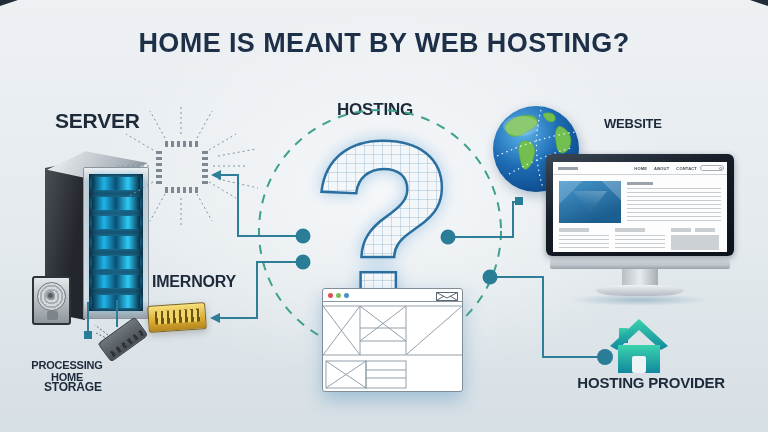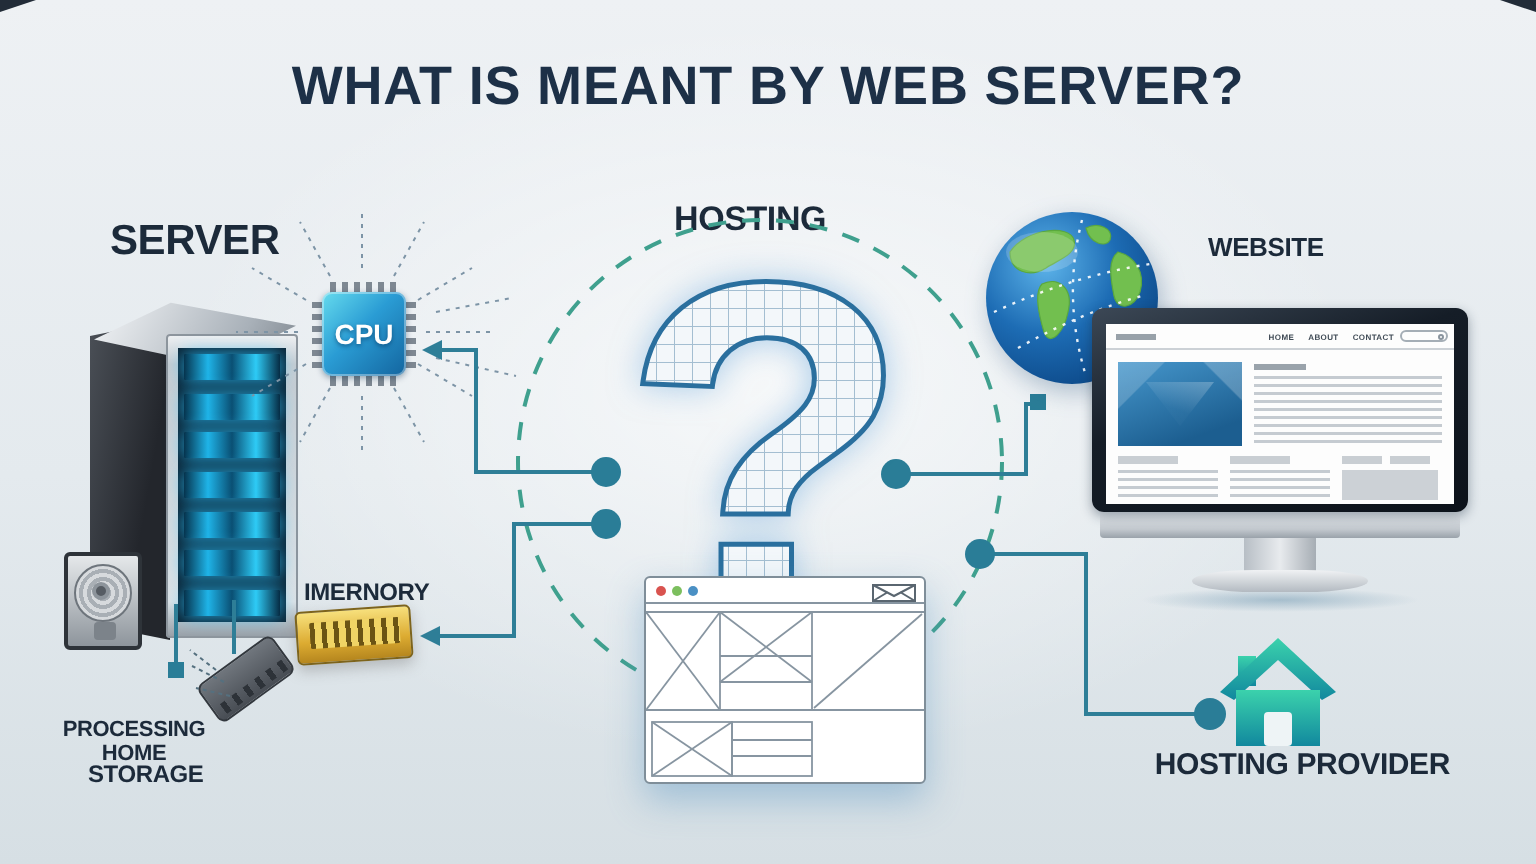--- a/index.html
+++ b/index.html
@@ -20,21 +20,21 @@
 
   
   .title {
     left:0; right:0; top:28px; text-align:center;
     font-size:27px; font-weight:bold; color:#1d3047; letter-spacing:.4px;
   }
   .lbl { font-weight:bold; color:#1c2a3a; letter-spacing:-.2px;text-align:right; }
   .lbl-server   { left:55px;  top:109px; font-size:21px; }
   .lbl-internet { left:337px; top:100px; font-size:17px; }
   .lbl-website  { left:604px; top:116px; font-size:13px; }
-  .lbl-memory   { left:152px; top:289px; font-size:12px; }
+  .lbl-memory   { left:152px; top:273px; font-size:16px; }
   .lbl-storage  { left:44px;  top:340px; font-size:12px;margin-top:40px; }
   .lbl-processing { left:26px; top:359px; width:82px; text-align:center; font-size:11px; line-height:12px; }
   .lbl-hosting  { left:545px; top:374px; width:180px; text-align:right; font-size:15px; }
 
   
   .server { left:45px; top:150px; width:105px; height:172px; }
   .server-top {
     left:2px; top:0; width:101px; height:34px;
     background:linear-gradient(120deg,#f4f6f8,#a9b1b9 70%,#7d858d);
     clip-path:polygon(0 58%, 38% 4%, 100% 38%, 60% 96%);
@@ -183,21 +183,21 @@
   .house { left:610px; top:319px; z-index:4; }
 
   svg text { font-family:"Liberation Sans", sans-serif; }
 </style>
 </head>
 <body>
 
 <div class="abs corner tl"></div>
 <div class="abs corner tr"></div>
 
-<div class="abs title">WHAT IS MEANT BY WEB SERVER?</div>
+<div class="abs title">HOME IS MEANT BY WEB HOSTING?</div>
 
 <svg class="abs" width="768" height="432" style="left:0;top:0;z-index:2" viewBox="0 0 768 432">
 
   <circle cx="380" cy="231" r="121" fill="none" stroke="#3fa08e" stroke-width="2" stroke-dasharray="9 8"></circle>
 
   <g stroke="#7d94a6" stroke-width="1" stroke-dasharray="2 3">
     <line x1="213" y1="166" x2="247" y2="166"></line>
       <line x1="209" y1="182" x2="236" y2="198"></line>
     <line x1="197" y1="194" x2="212" y2="221"></line>
       <line x1="181" y1="198" x2="181" y2="228"></line>
@@ -257,21 +257,20 @@
       <div class="server-bar"></div>
     </div>
   </div>
 </div>
 
 <div class="abs cpu-wrap">
   <div class="abs cpu-pin t"></div>
   <div class="abs cpu-pin b"></div>
   <div class="abs cpu-pin l"></div>
   <div class="abs cpu-pin r"></div>
-  <div class="abs cpu-chip">CPU</div>
 </div>
 
 <div class="abs hdd">
   <div class="abs hdd-platter"></div>
   <div class="abs hdd-spindle"></div>
   <div class="abs hdd-arm"></div>
 </div>
 
 <div class="abs chip-dark">
   <div class="abs chip-dark-pins"></div>

